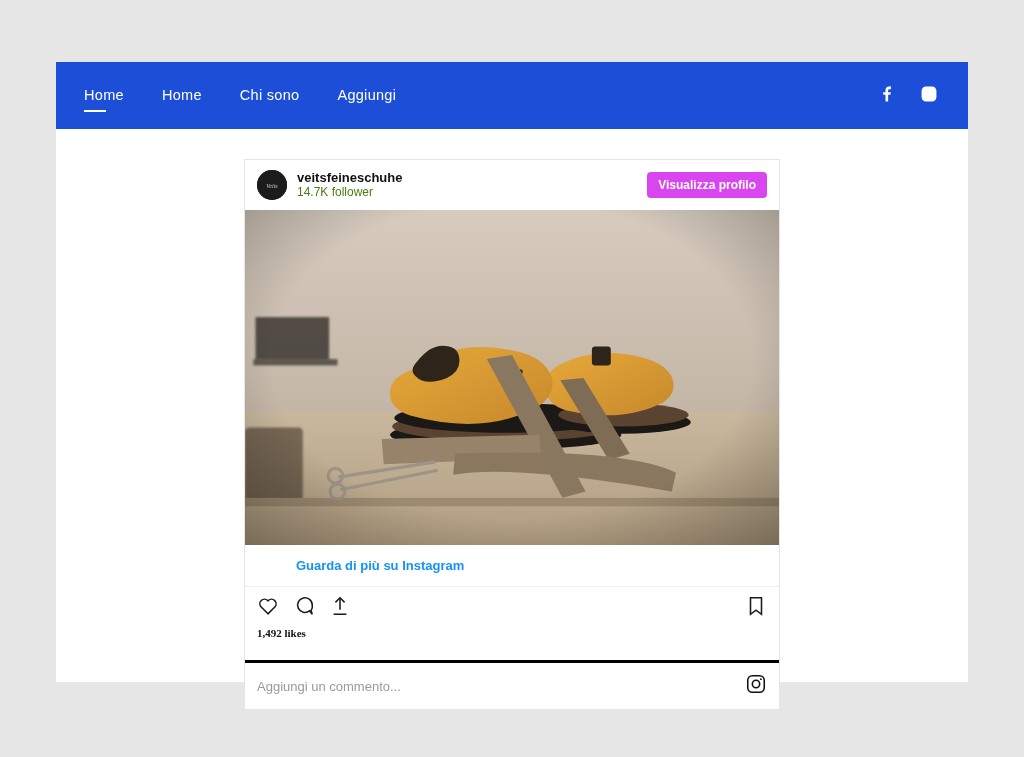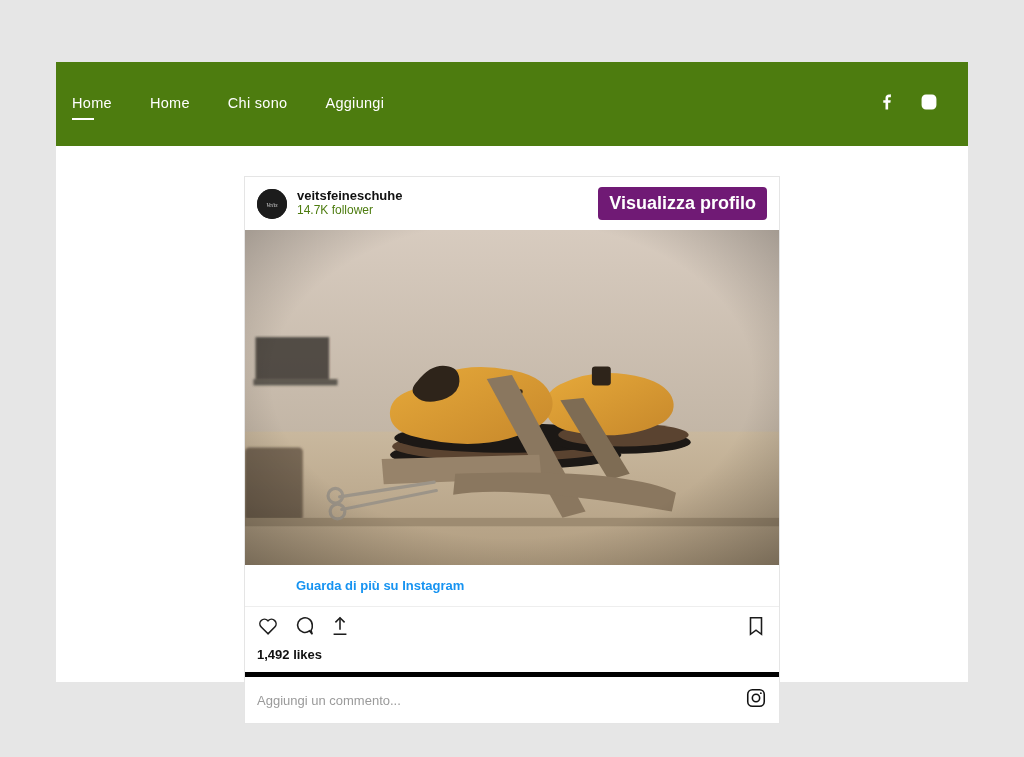--- a/index.html
+++ b/index.html
@@ -10,25 +10,25 @@
     height: 757px;
     overflow: hidden;
   }
   .page {
     background: #fff;
     margin: 62px 56px 0 56px;
     height: 620px;
     box-shadow: 0 0 0 rgba(0,0,0,0);
   }
   .navbar {
-    background: #4d7c0f;
-    height: 84px;
-    display: flex;
-    align-items: center;
-    padding: 0 30px 0 16px;
+    background: #1d4ed8;
+    height: 67px;
+    display: flex;
+    align-items: center;
+    padding: 0 30px 0 28px;
   }
   .nav-links {
     display: flex;
     gap: 38px;
   }
   .nav-link {
     color: #fff;
     font-size: 14.5px;
     letter-spacing: .3px;
     cursor: pointer;
@@ -73,25 +73,25 @@
     background: radial-gradient(circle at 35% 35%, #2a2a2a, #111);
     display: flex; align-items: center; justify-content: center;
     position: relative;
   }
   .ig-avatar svg { width: 30px; height: 30px; }
   .ig-userblock { margin-left: 10px; line-height: 1.15; }
   .ig-username { font-weight: 700; font-size: 13px; color: #111; }
   .ig-followers { font-size: 12px; color: #4d7c0f; }
   .ig-profile-btn {
     margin-left: auto;
-    background: #701a75;
+    background: #d946ef;
     color: #fff;
     border: none;
     border-radius: 4px;
-    font-size: 18px;
+    font-size: 12px;
     font-weight: 600;
     padding: 6px 11px;
     cursor: pointer;
   }
   .ig-image {
     width: 100%;
     height: 335px;
     display: block;
   }
   .ig-more {
@@ -109,29 +109,31 @@
     border-top: 1px solid #eee;
     display: flex;
     align-items: center;
     padding: 8px 12px 4px;
   }
   .ig-actions .left { display: flex; gap: 14px; }
   .ig-actions .right { margin-left: auto; }
   .ig-actions svg { width: 22px; height: 22px; stroke: #1c1c1c; fill: none; stroke-width: 1.7; cursor: pointer; }
   .ig-likes {
     padding: 2px 12px 10px;
-    font-size: 13px;
+    font-size: 11px;
     font-weight: 700;
     color: #111;
+    font-family: Liberation Serif, serif;
   }
   .ig-comment-row {
-    border-top: 5px solid #000000;
+    border-top: 3px solid #000000;
     display: flex;
     align-items: center;
     padding: 10px 12px;
+    margin-top: 11px;
   }
   .ig-comment-input {
     flex: 1;
     border: none;
     outline: none;
     font-size: 13px;
     color: #222;
   }
   .ig-comment-input::placeholder { color: #9a9a9a; }
   .ig-comment-row svg { width: 22px; height: 22px; fill: none; stroke: #111; stroke-width: 1.7; cursor: pointer; }

